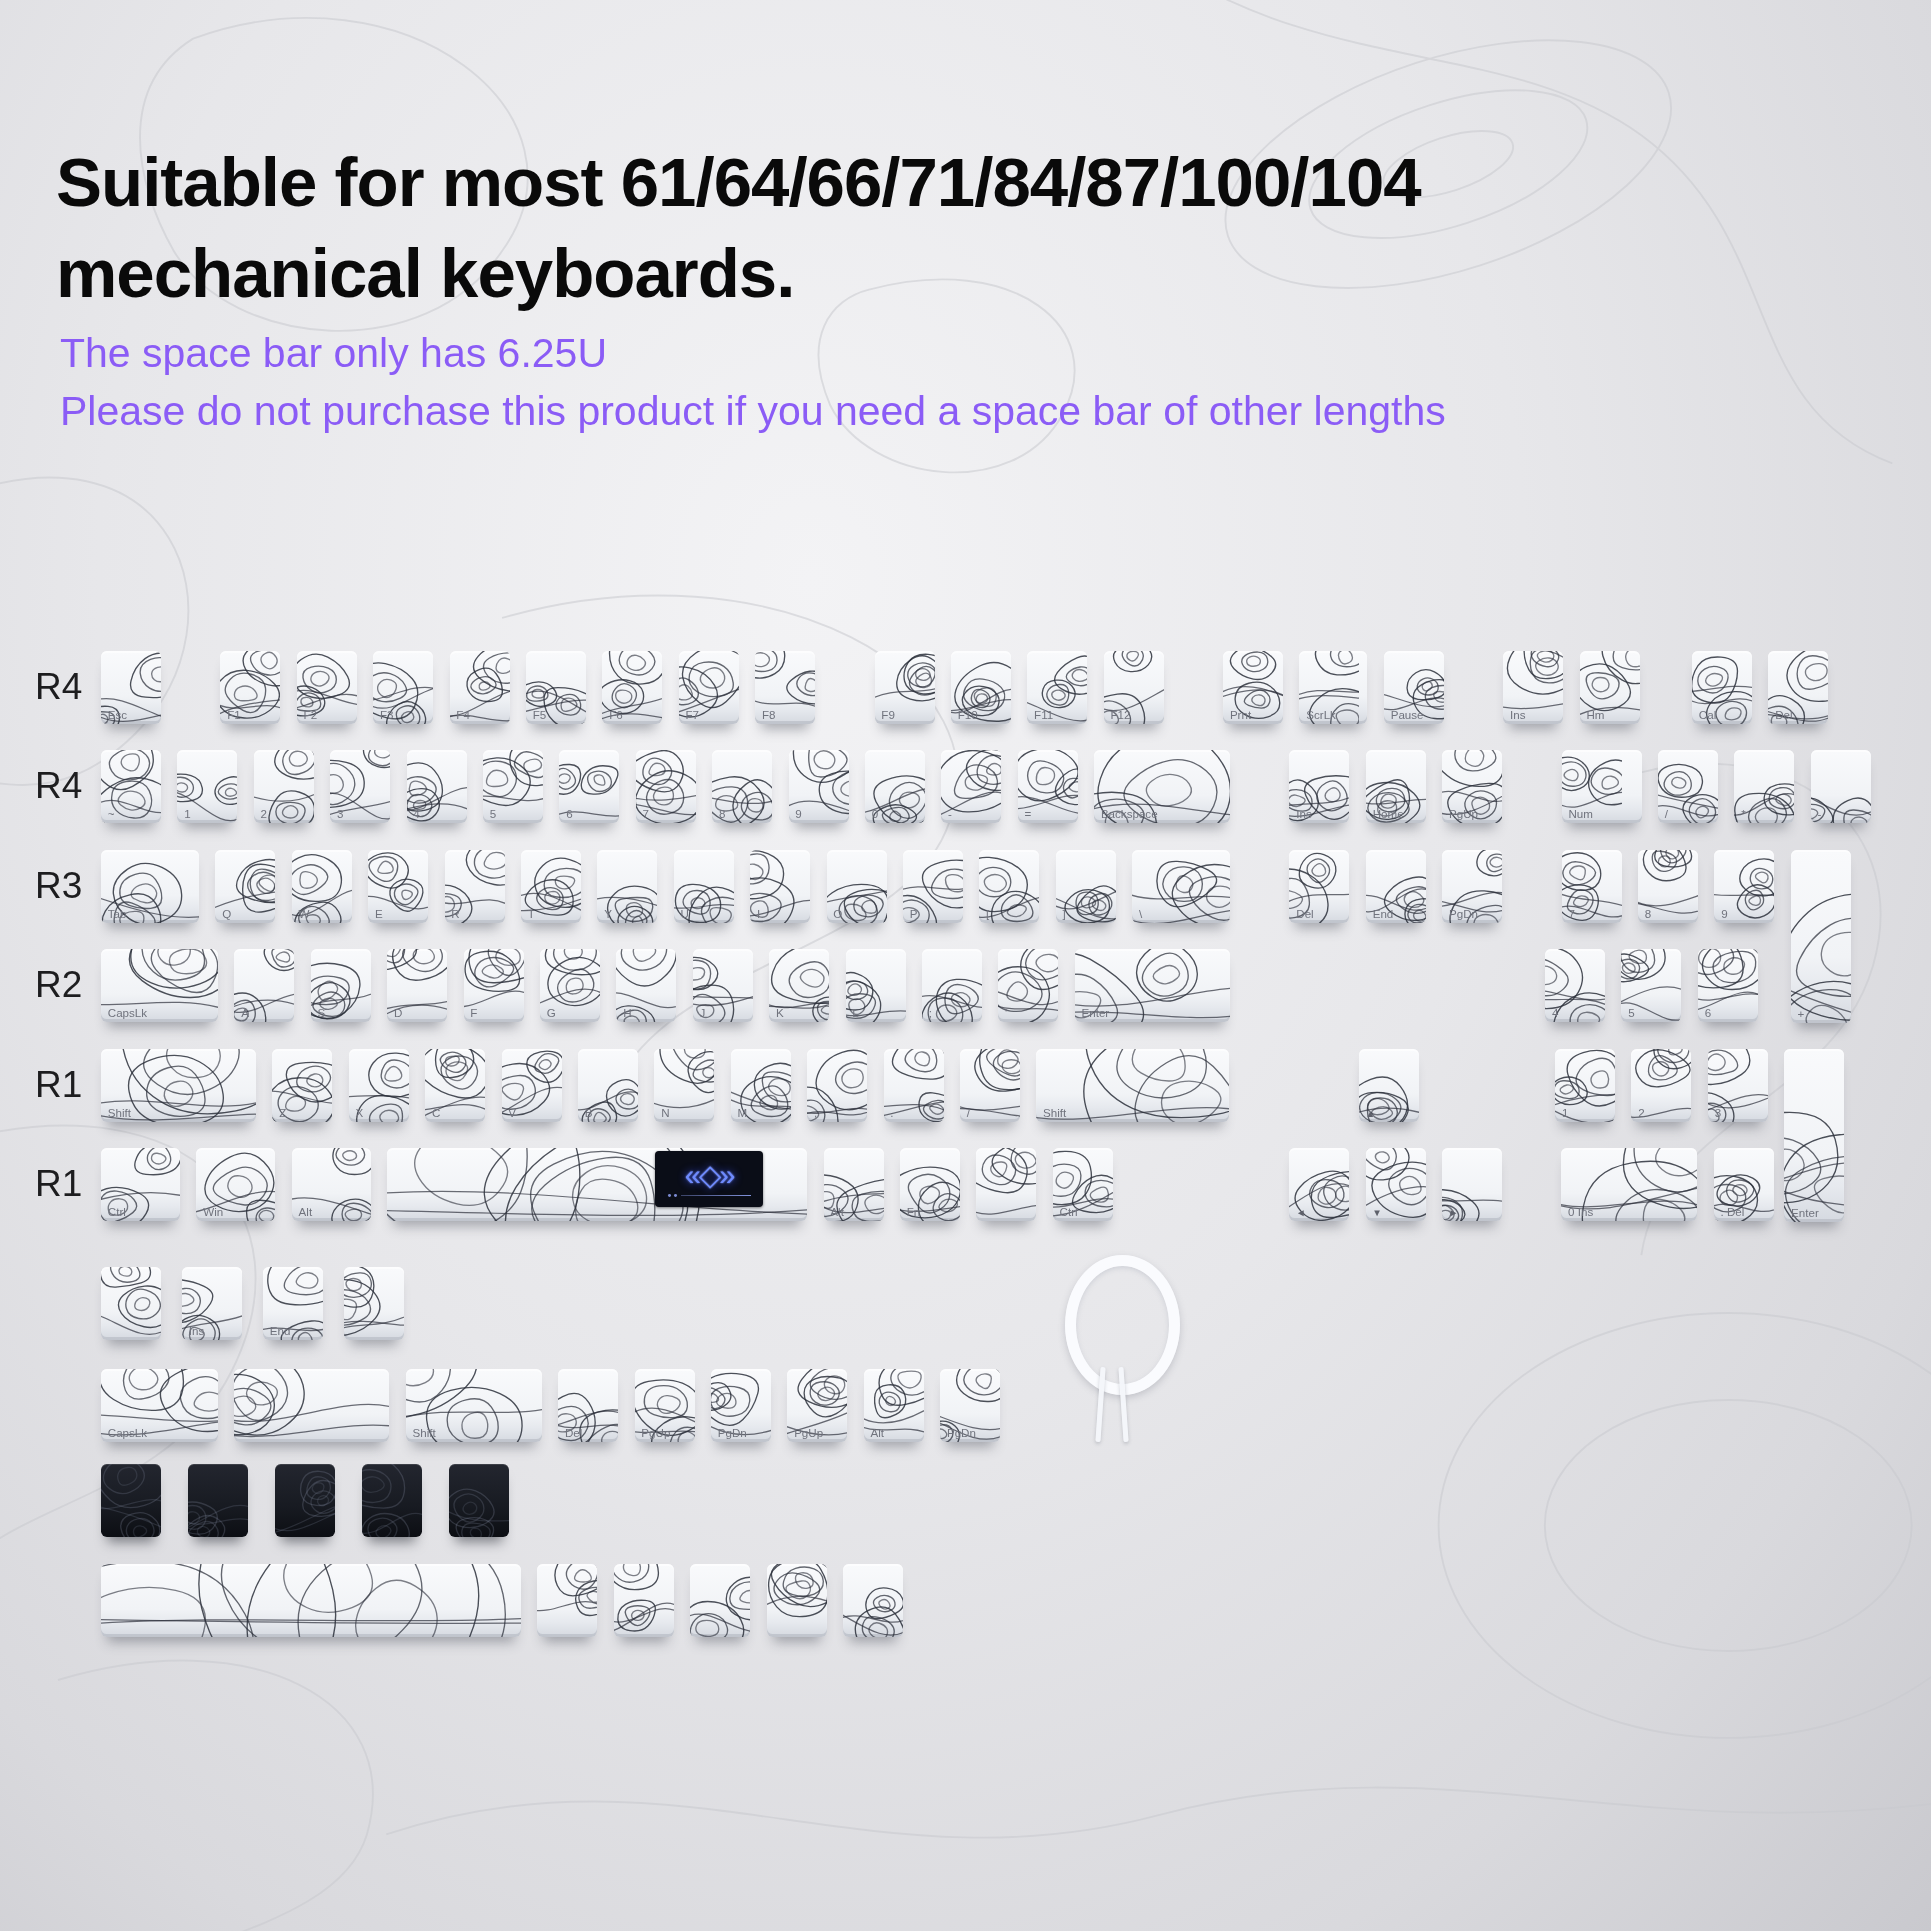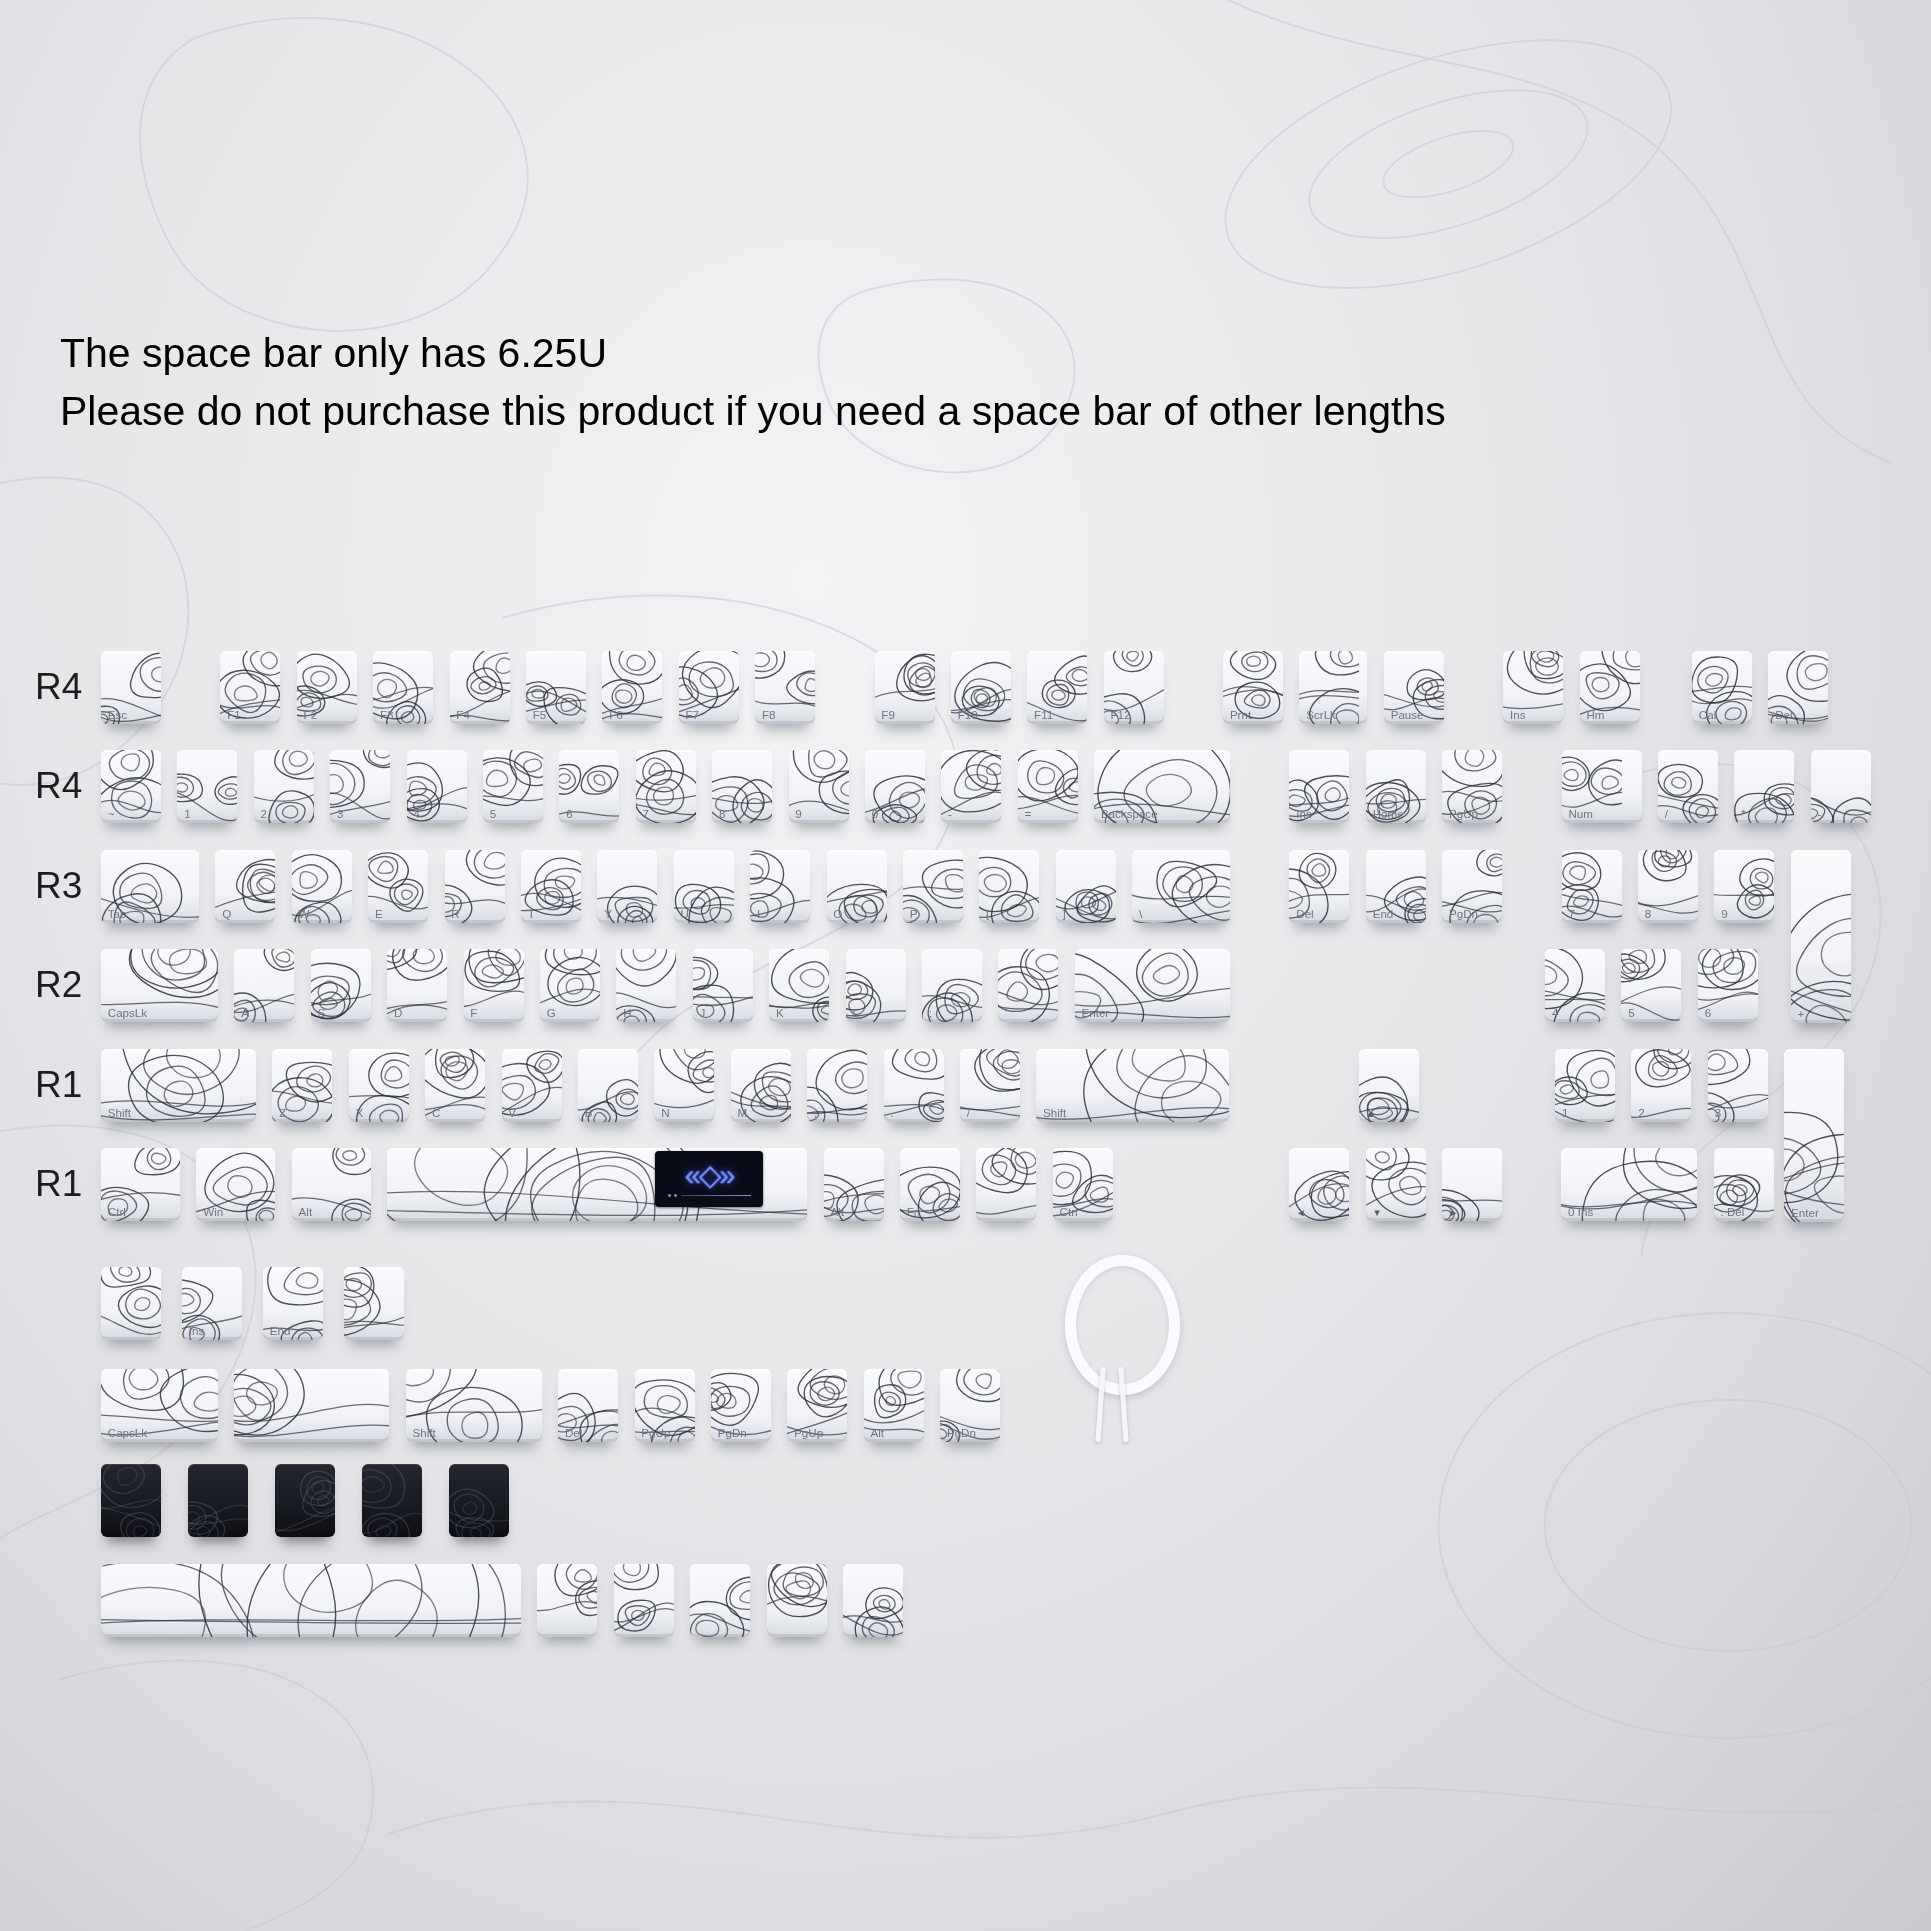--- a/index.html
+++ b/index.html
@@ -10,21 +10,21 @@
     position:relative;
   }
   .page{position:absolute;inset:0;}
   .bg-topo{position:absolute;inset:0;pointer-events:none;}
   .headline{
     position:absolute;left:56px;top:137px;
     font-size:69px;font-weight:700;color:#0a0a0a;line-height:1.32;letter-spacing:-1px;
   }
   .subtitle{
     position:absolute;left:60px;top:324px;
-    font-size:41px;font-weight:400;color:#000000;line-height:1.42;
+    font-size:41px;font-weight:400;color:#8b5cf6;line-height:1.42;
   }
   #kb{position:absolute;inset:0;}
   .kb-row{position:absolute;display:flex;gap:16.4px;height:73px;align-items:flex-start;}
   .row-label{
     position:absolute;left:-66px;top:15.4px;font-size:37px;color:#1d1d1f;
   }
   .key{
     position:relative;flex:none;height:73px;border-radius:5.8px;overflow:hidden;
     background:linear-gradient(180deg,#f9fafc 0%,#f1f3f6 62%,#e6e9ee 80%,#d5d9e0 100%);
     box-shadow:0 1.9px 1px rgba(255,255,255,.65) inset,
@@ -85,20 +85,24 @@
     <path d="M-40,1180 C200,1120 320,1260 240,1420 C170,1560 -20,1560 -40,1640"></path>
     <path d="M1700,800 C1860,760 1980,860 1940,1000 C1900,1140 1720,1160 1700,1300"></path>
     <path d="M400,1900 C700,1800 900,1960 1200,1880 C1500,1800 1700,1920 2060,1860"></path>
     <path d="M900,300 C1050,260 1150,340 1100,430 C1050,520 900,500 860,420 C830,350 860,310 900,300 Z"></path>
     <path d="M520,640 C800,560 1050,700 980,860 C930,980 700,1000 640,1120"></path>
     <ellipse cx="1790" cy="1580" rx="300" ry="220"></ellipse>
     <ellipse cx="1790" cy="1580" rx="190" ry="130"></ellipse>
     <path d="M60,1740 C260,1680 420,1760 380,1900 C350,2000 160,2010 140,2060"></path>
   </svg>
 
+  <div class="headline">
+    <div>Suitable for most 61/64/66/71/84/87/100/104</div>
+    <div>mechanical keyboards.</div>
+  </div>
 
   <div class="subtitle">
     <div>The space bar only has 6.25U</div>
     <div>Please do not purchase this product if you need a space bar of other lengths</div>
   </div>
 
   <div id="kb">
       <div class="kb-row" style="left: 101px; top: 651px;">
         <span class="row-label">R4</span>
         <div class="key" style="width: 60px;">

